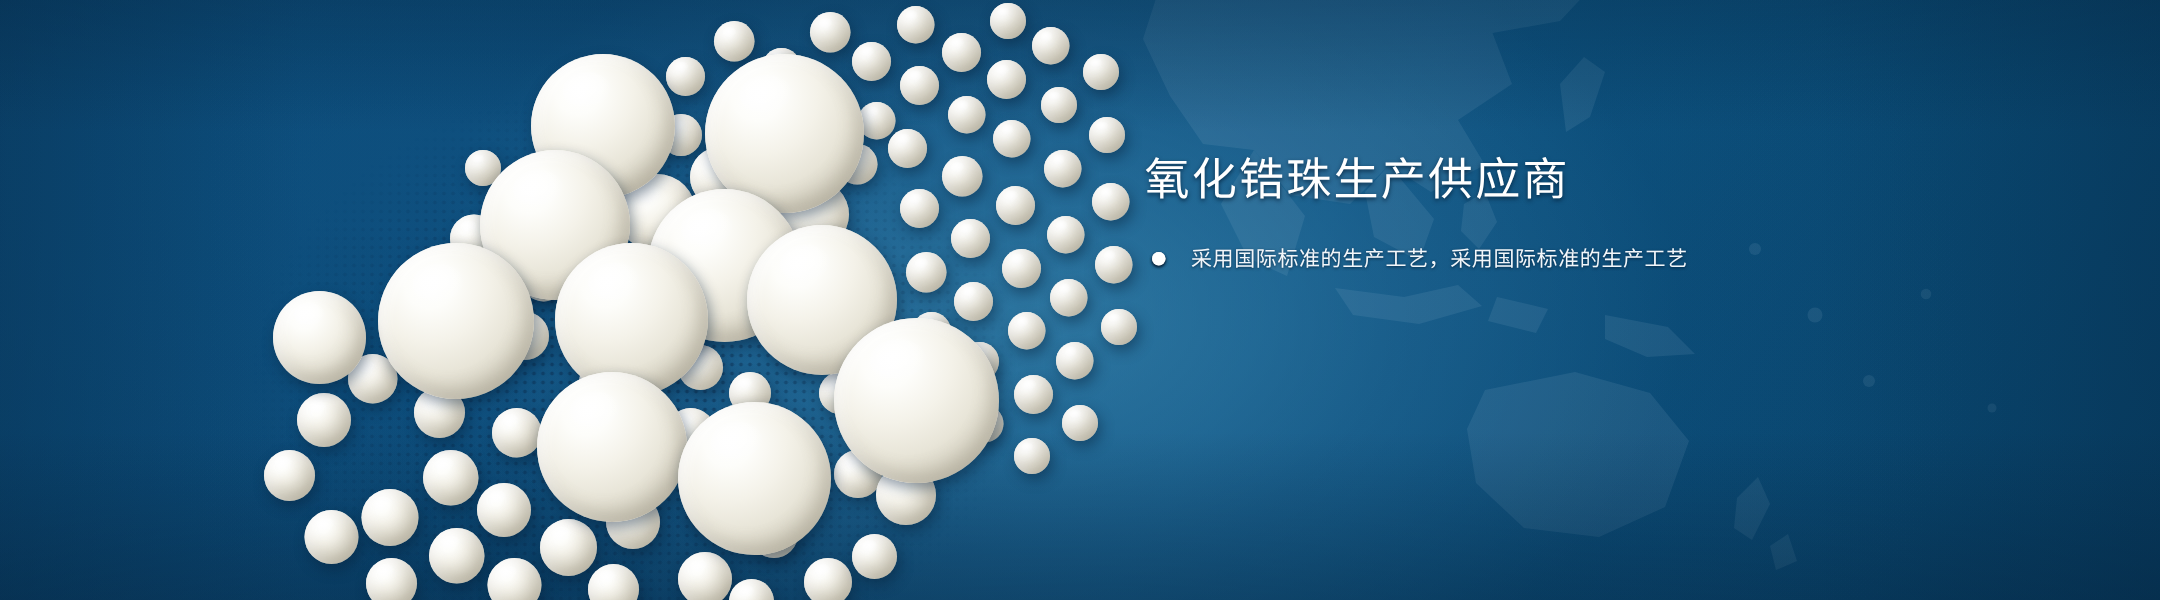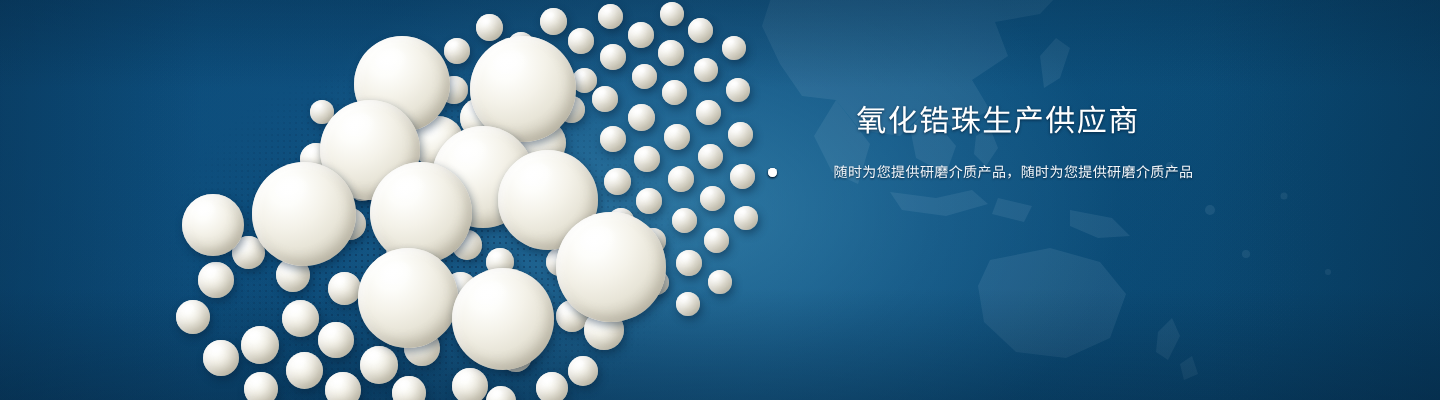--- a/index.html
+++ b/index.html
@@ -8,21 +8,20 @@
     padding: 0;
     background: #0b4a74;
   }
   .banner {
     position: relative;
     width: 1440px;
     height: 400px;
     overflow: hidden;
     font-family: "Liberation Sans", "DejaVu Sans", sans-serif;
     background: #0f766e;
-    text-align: center;
   }
 
   
   .bg-base {
     position: absolute;
     inset: 0;
     background:
       radial-gradient(ellipse 620px 430px at 700px 210px,
           rgba(72,150,190,0.55) 0%,
           rgba(50,120,165,0.34) 38%,
@@ -318,18 +317,18 @@
 
     <ul class="bullets">
       <li class="bullet">
         <span class="dot"></span>
       </li>
       <li class="bullet">
         <span class="dot"></span>
       </li>
       <li class="bullet">
         <span class="dot"></span>
-        <span>随时为您提供研磨介质产品，随时为您提供研磨介质产品</span>
+        <span>采用国际标准的生产工艺，采用国际标准的生产工艺</span>
       </li>
     </ul>
   </div>
 
 </div>
 
 </body></html>

